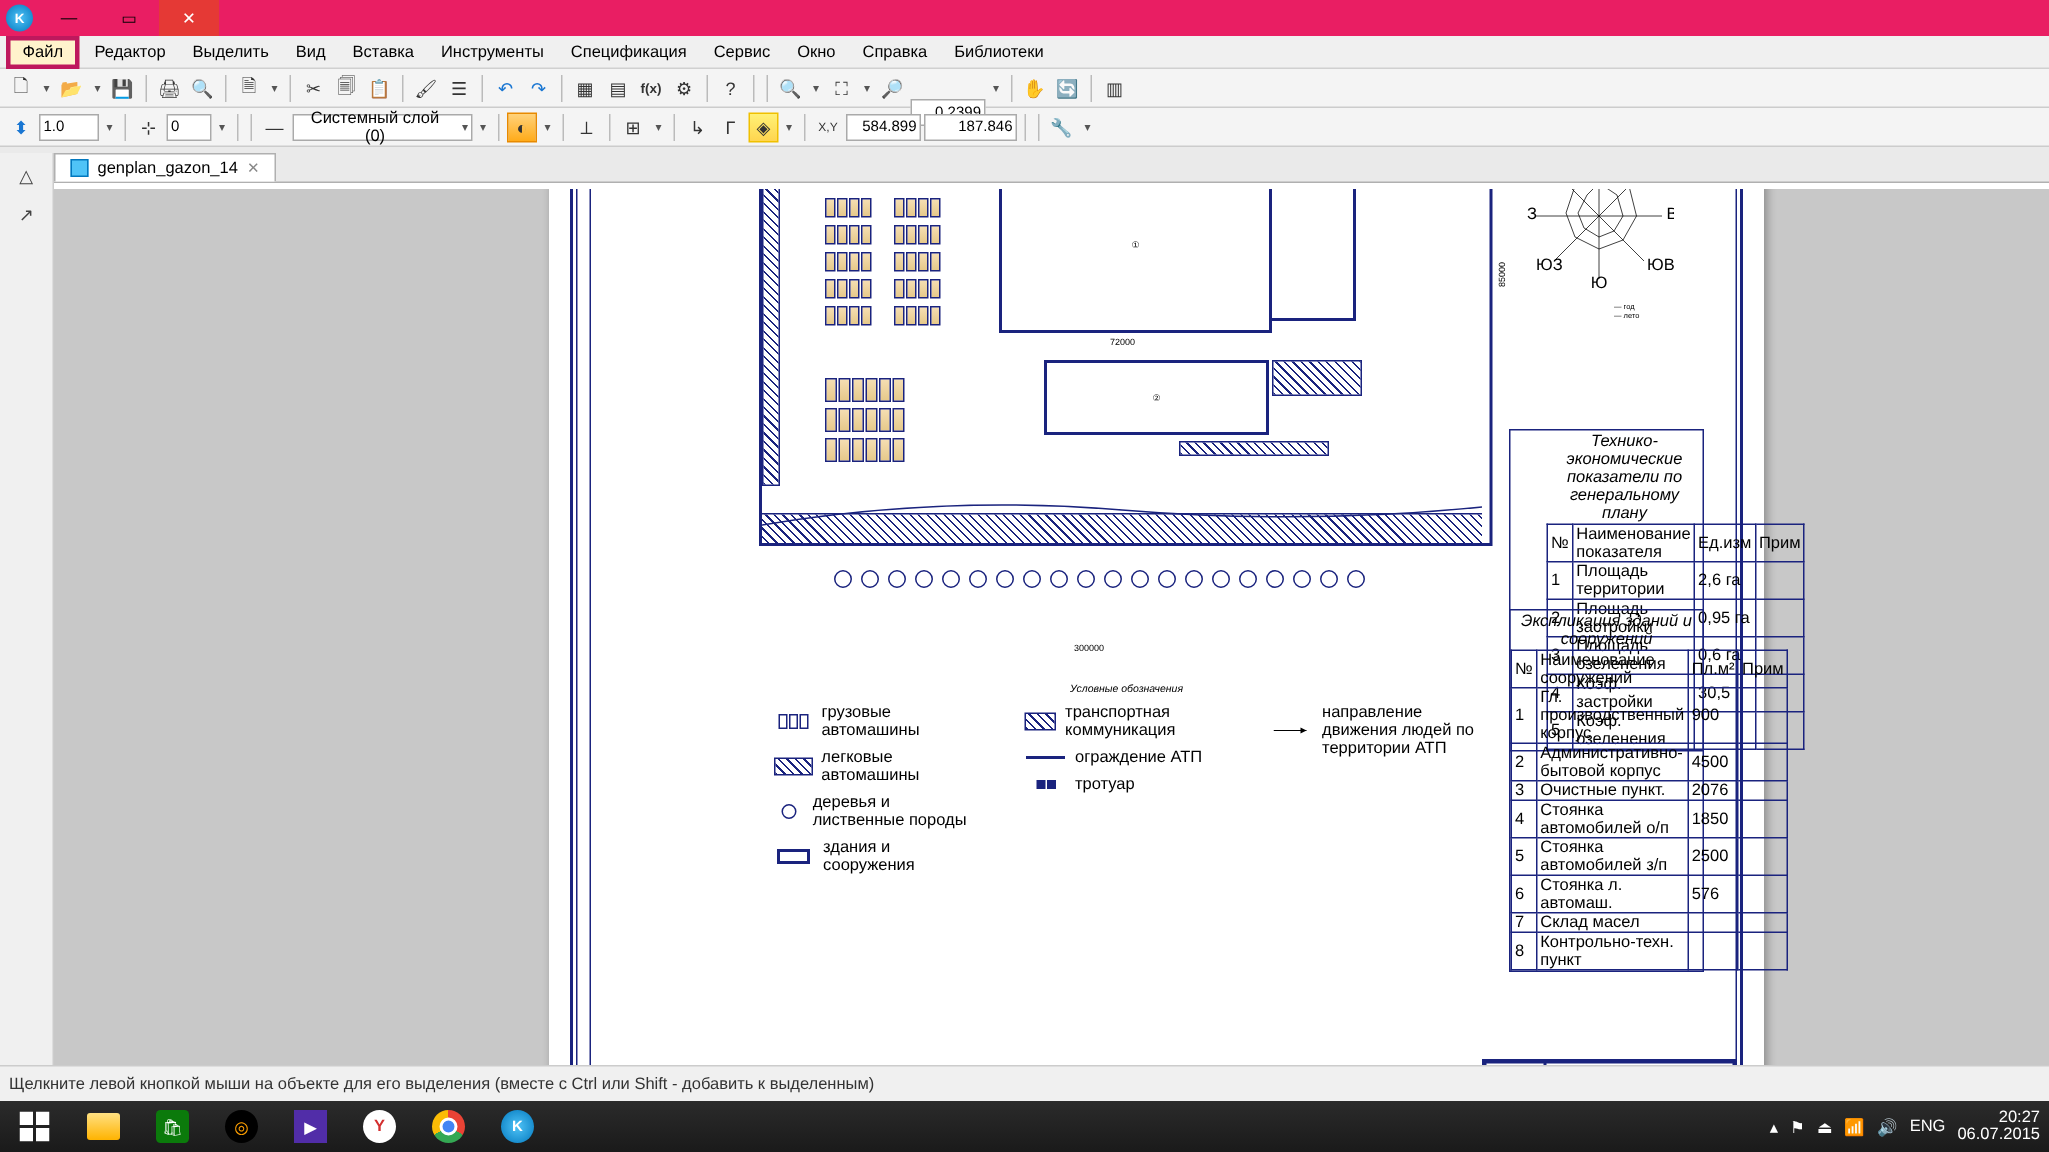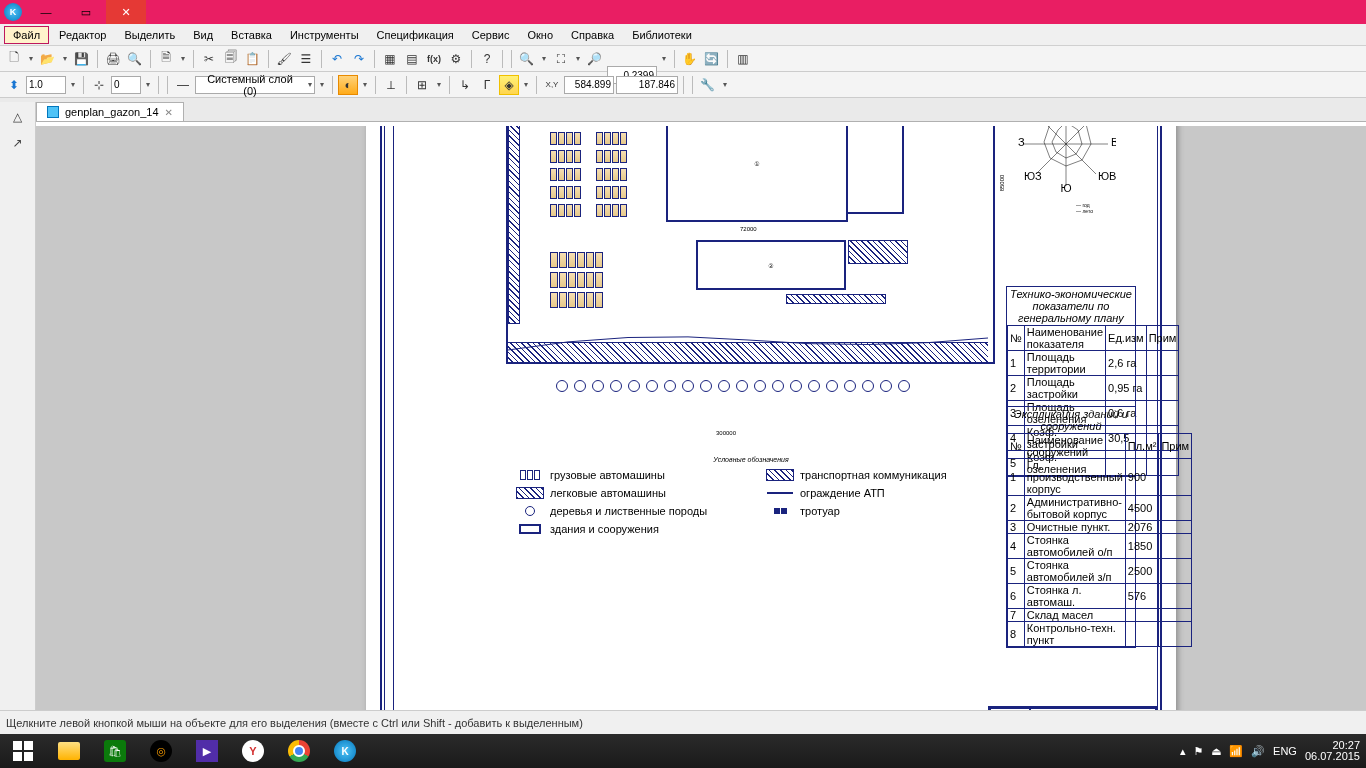--- a/index.html
+++ b/index.html
@@ -7,21 +7,21 @@
 
 .titlebar { height: 24px; background: #e91e63; display: flex; align-items: center; color: #000; }
 .titlebar .app-icon { width: 18px; height: 18px; margin: 0 4px; background: radial-gradient(circle,#4fc3f7,#0277bd); border-radius: 50%; display:flex; align-items:center; justify-content:center; color:#fff; font-size:9px; font-weight:bold;}
 .titlebar .title-text { flex: 1; text-align: center; color: #000; }
 .titlebar .win-btns { display: flex; }
 .titlebar .win-btn { width: 40px; height: 24px; display: flex; align-items: center; justify-content: center; color: #000; }
 .titlebar .win-btn.close { background: #e53935; color: #fff; }
 
 .menubar { height: 22px; background: #f0f0f0; display: flex; align-items: center; padding: 0 4px; gap: 2px; border-bottom: 1px solid #d0d0d0; }
 .menubar .menu-item { padding: 2px 8px; cursor: default; }
-.menubar .menu-item:first-child { border: 1px solid #be185d; background: #fff3cc; }
+.menubar .menu-item:first-child { border: 3px solid #be185d; background: #fff3cc; }
 
 .toolbar { height: 26px; background: #f4f4f4; display: flex; align-items: center; padding: 0 4px; gap: 2px; border-bottom: 1px solid #ccc; }
 .tb-btn { width: 20px; height: 20px; display: flex; align-items: center; justify-content: center; border: 1px solid transparent; font-size: 12px; color:#333; }
 .tb-sep { width: 1px; height: 18px; background: #bbb; margin: 0 3px; }
 .tb-drop { width: 10px; font-size: 8px; color: #555; display:flex; align-items:center; justify-content:center; }
 .tb-input { height: 18px; border: 1px solid #aaa; padding: 0 2px; font-size: 10px; text-align: right; background:#fff; }
 .tb-select { height: 18px; border: 1px solid #aaa; font-size: 10px; background:#fff; display:flex; align-items:center; padding:0 14px 0 4px; position:relative;text-align:center; }
 .tb-select::after { content:"▾"; position:absolute; right:2px; font-size:8px; color:#555;}
 .tb-btn.orange { background: linear-gradient(#ffd27a,#ffab1a); border:1px solid #e88a00; }
 .tb-btn.yellow { background: linear-gradient(#fff176,#ffd54f); border:1px solid #f0c000; }
@@ -367,21 +367,21 @@
         <text x="50" y="98" font-size="5" text-anchor="middle">Ю</text>
         <text x="2" y="52" font-size="5">З</text>
         <text x="82" y="18" font-size="5">СВ</text>
         <text x="82" y="86" font-size="5">ЮВ</text>
         <text x="8" y="86" font-size="5">ЮЗ</text>
         <text x="8" y="18" font-size="5">СЗ</text>
       </svg>
       <div style="position:absolute;left:60px;top:108px;font-size:5px;">— год<br>— лето</div>
     </div>
 
-    <div class="info-table" style="right:40px;top:210px;width:130px;">
+    <div class="info-table" style="right:40px;top:210px;width:130px;padding-left:24px;">
       <div class="thdr">Технико-экономические показатели по генеральному плану</div>
       <table style="width:100%">
           <tbody id="t1body">
         <tr>
               <td style="width:10px">№</td>
               <td>Наименование показателя</td>
               <td style="width:22px">Ед.изм</td>
               <td style="width:22px">Прим</td>
             </tr>
       <tr>
@@ -521,20 +521,31 @@
                 <div style="width:26px;height:2px;background:#1a237e"></div>
               </div>
               <span>ограждение АТП</span>
             </div>
           <div class="lg-row">
               <div class="lg-sym">
                 <div style="width:6px;height:6px;background:#1a237e;margin:0 1px"></div>
                 <div style="width:6px;height:6px;background:#1a237e"></div>
               </div>
               <span>тротуар</span>
+            </div>
+        </div>
+        <div style="flex:1">
+          <div class="lg-row">
+              <div class="lg-sym">
+                <svg width="26" height="10">
+                  <line x1="0" y1="5" x2="22" y2="5" stroke="#000" stroke-width="0.7"></line>
+                  <polygon points="22,5 18,3 18,7" fill="#000"></polygon>
+                </svg>
+              </div>
+              <span>направление движения людей по территории АТП</span>
             </div>
         </div>
       </div>
     </div>
 
     <div class="title-block">
       <div style="grid-row:1/6;grid-column:1/2"></div>
       <div style="grid-row:1/2;grid-column:2/4;font-size:5px">АП. Генплан в. ГПК В-1 площади</div>
 
     </div>

